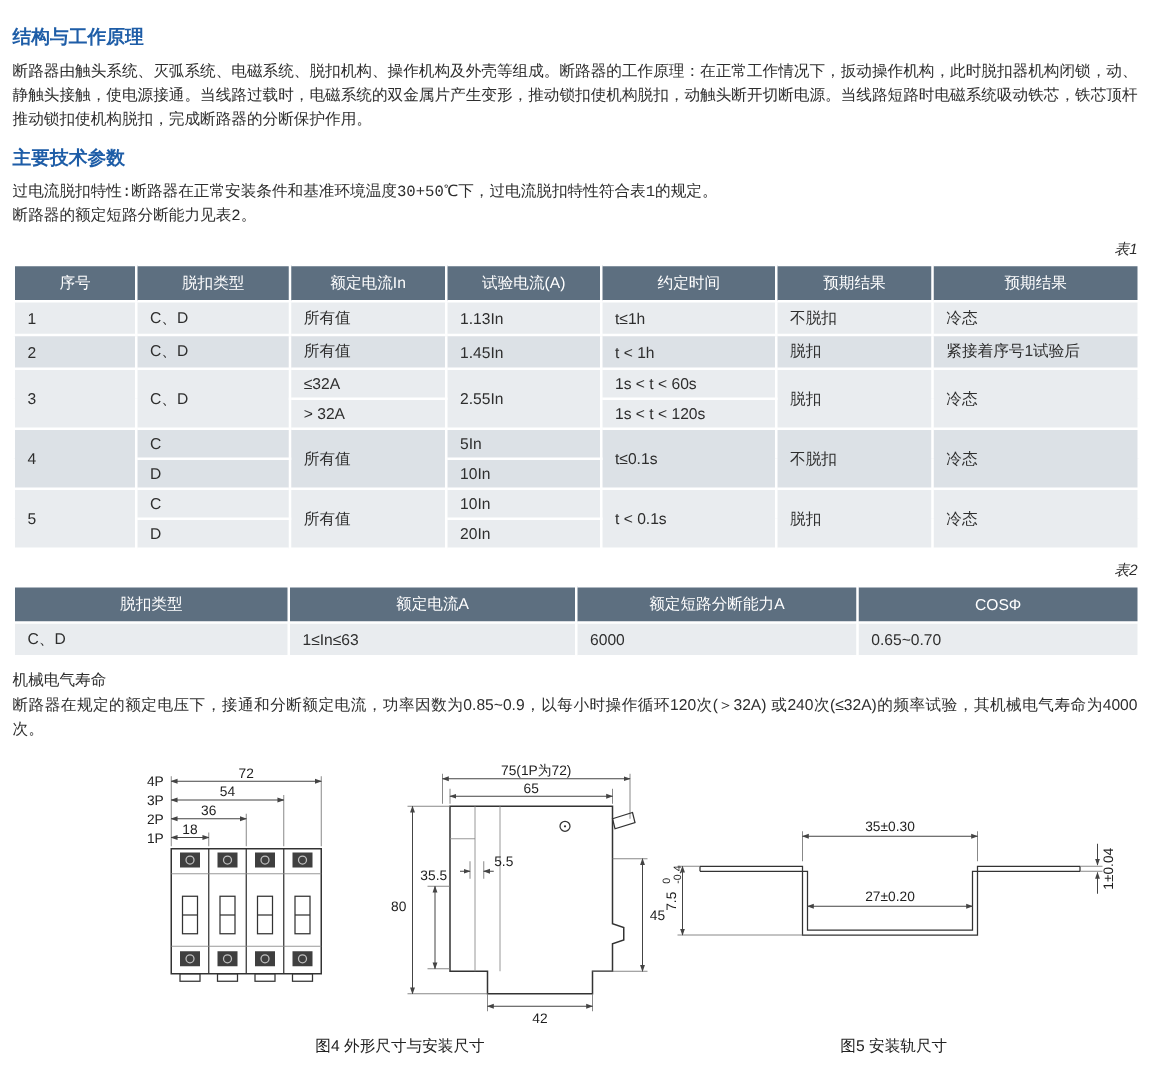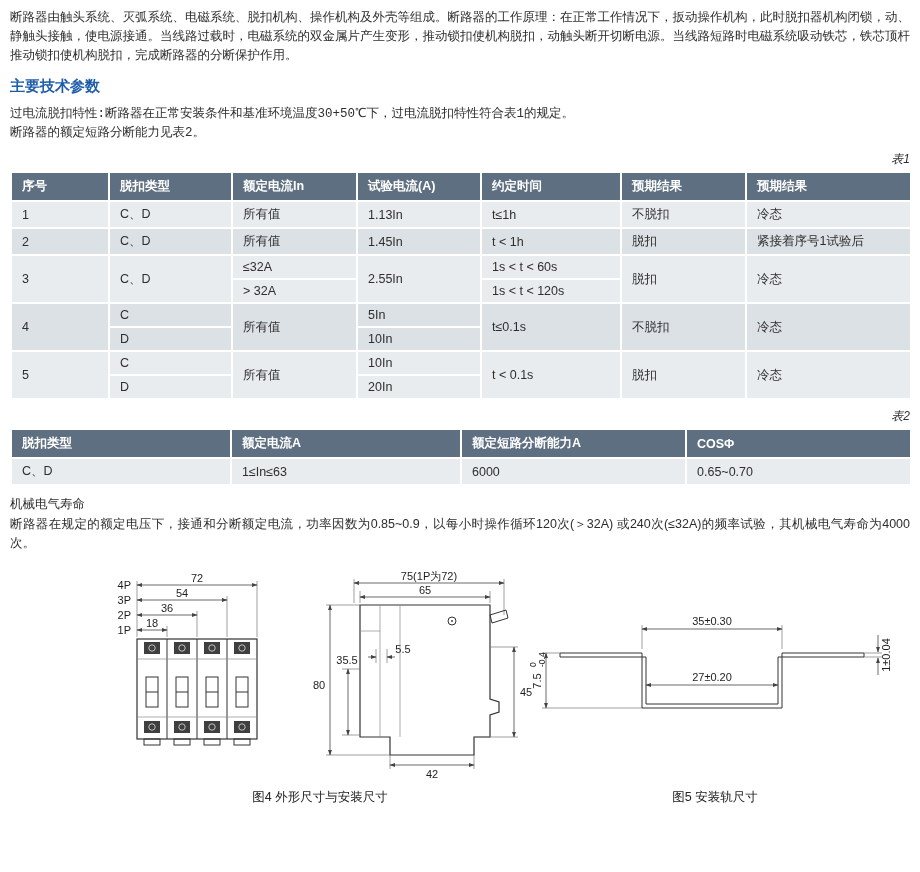--- a/index.html
+++ b/index.html
@@ -6,21 +6,21 @@
   body { width:920px; font-family:"Liberation Sans","DejaVu Sans",sans-serif; color:var(--body-text,#2e2e2e); }
   .page { padding:8px 10px 20px 10px; }
 
   h2.sec { color:var(--heading-color,#1e5da7); font-size:15px; font-weight:bold; margin:12px 0 9px 0; }
   p.body { font-size:12.5px; line-height:19px; margin:0 0 2px 0; text-align:justify; }
   p.tight { margin:0; text-align:left;font-family:Liberation Mono, monospace; }
 
   .tbl-label { text-align:right; font-size:12px; color:#2e2e2e; margin:8px 0 3px 0;font-style:italic; }
 
   table { width:100%; border-collapse:collapse; font-size:12.5px; table-layout:fixed; }
-  th { background:var(--th-bg,#5d6f80); color:var(--th-fg,#fff); font-weight:bold; text-align:left;
+  th { background:var(--th-bg,#5d6f80); color:var(--th-fg,#fff); font-weight:normal; text-align:center;
        padding:5px 10px; border:2px solid #fff; }
   td { padding:4px 10px; border:2px solid #fff; vertical-align:middle; }
   tr.odd  td { background:var(--row-light,#e9ecef); }
   tr.even td { background:var(--row-dark,#dce1e6); }
 
   .figures { position:relative; height:248px; margin-top:16px; }
   .figFront { position:absolute; left:85px;  top:2px; }
   .figSide  { position:absolute; left:292px; top:2px; }
   .figRail  { position:absolute; left:520px; top:22px; }
   svg.fig { overflow:visible; }
@@ -36,20 +36,21 @@
 
   .cap { position:absolute; top:220px; font-size:12.5px; color:#222; text-align:center; }
   .cap4 { left:85px;  width:450px; }
   .cap5 { left:520px; width:370px; }
 </style>
 </head>
 <body>
 
 <div class="page">
 
+  <h2 class="sec">结构与工作原理</h2>
   <p class="body">断路器由触头系统、灭弧系统、电磁系统、脱扣机构、操作机构及外壳等组成。断路器的工作原理：在正常工作情况下，扳动操作机构，此时脱扣器机构闭锁，动、静触头接触，使电源接通。当线路过载时，电磁系统的双金属片产生变形，推动锁扣使机构脱扣，动触头断开切断电源。当线路短路时电磁系统吸动铁芯，铁芯顶杆推动锁扣使机构脱扣，完成断路器的分断保护作用。</p>
 
   <h2 class="sec">主要技术参数</h2>
   <p class="body tight">过电流脱扣特性:断路器在正常安装条件和基准环境温度30+50℃下，过电流脱扣特性符合表1的规定。</p>
   <p class="body tight">断路器的额定短路分断能力见表2。</p>
 
   <div class="tbl-label">表1</div>
 
   <table>
     <colgroup>

